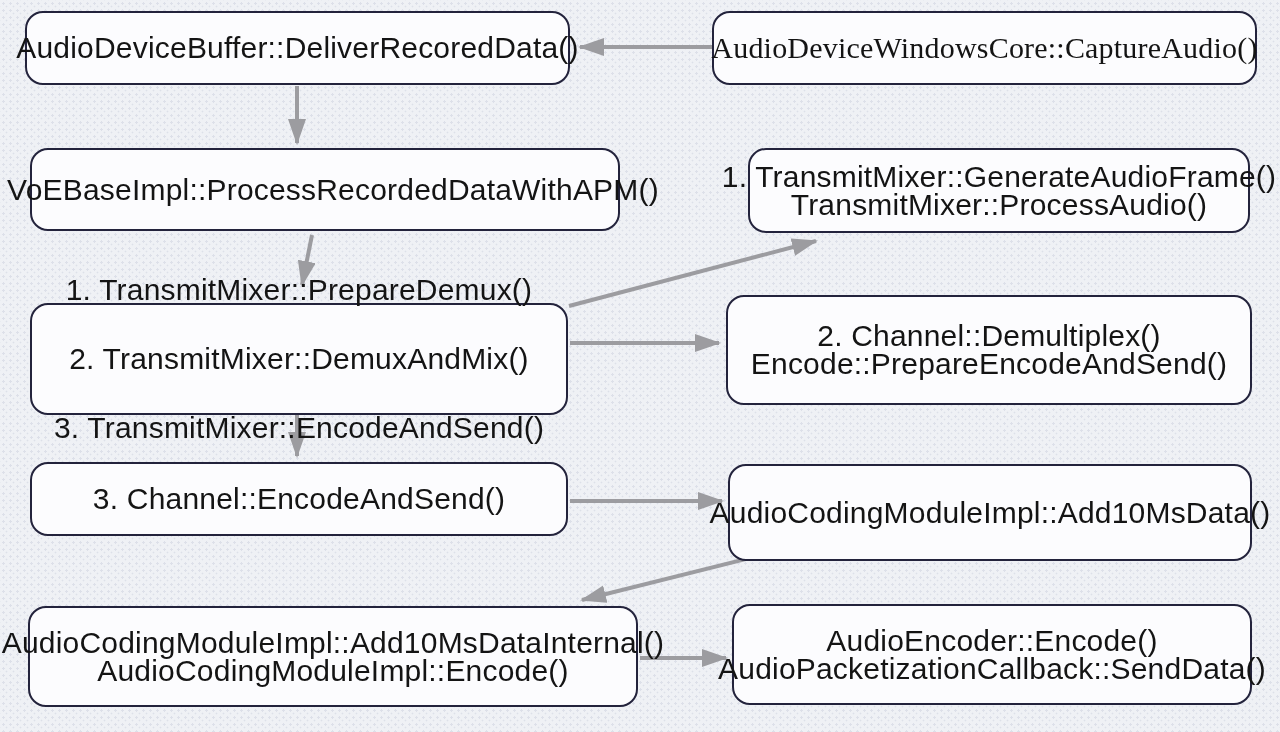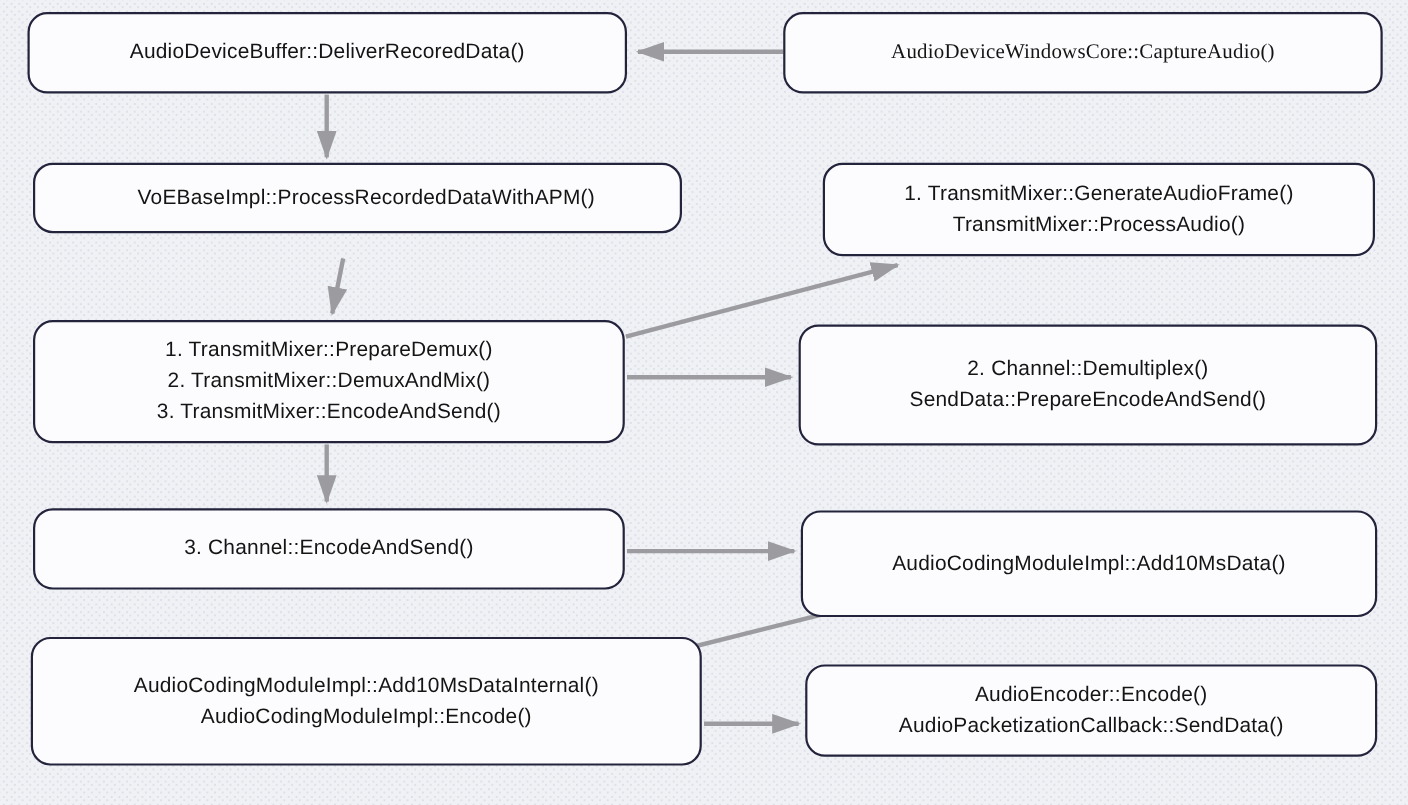--- a/index.html
+++ b/index.html
@@ -23,21 +23,21 @@
     position: absolute;
     box-sizing: border-box;
     background: var(--node-fill, #fcfcfe);
     border: 2.5px solid var(--node-border, #23233c);
     border-radius: 18px;
     display: flex;
     flex-direction: column;
     justify-content: center;
     align-items: center;
     text-align: center;
-    font-size: 19px;
+    font-size: 30px;
     line-height: 28px;
     color: #141414;
     letter-spacing: 0.2px;
   }
   .node .line { white-space: nowrap; }
   #arrows {
     position: absolute;
     left: 0; top: 0;
     width: 1280px;
     height: 732px;
@@ -71,51 +71,51 @@
   </svg>
 
   <div class="node" style="left:25px; top:11px; width:545px; height:74px;">
     <div class="line">AudioDeviceBuffer::DeliverRecoredData()</div>
   </div>
 
   <div class="node" style="left:712px; top:11px; width:545px; height:74px;font-family:Liberation Serif, serif;">
     <div class="line">AudioDeviceWindowsCore::CaptureAudio()</div>
   </div>
 
-  <div class="node" style="left:30px; top:148px; width:590px; height:64px;padding-left:16px;">
+  <div class="node" style="left:30px; top:148px; width:590px; height:83px;padding-left:16px;">
     <div class="line">VoEBaseImpl::ProcessRecordedDataWithAPM()</div>
   </div>
 
   <div class="node" style="left:748px; top:148px; width:502px; height:85px;text-align:center;">
     <div class="line">1. TransmitMixer::GenerateAudioFrame()</div>
     <div class="line">TransmitMixer::ProcessAudio()</div>
   </div>
 
-  <div class="node" style="left:30px; top:291px; width:538px; height:112px;">
+  <div class="node" style="left:30px; top:303px; width:538px; height:112px;gap:41px;">
     <div class="line">1. TransmitMixer::PrepareDemux()</div>
     <div class="line">2. TransmitMixer::DemuxAndMix()</div>
     <div class="line">3. TransmitMixer::EncodeAndSend()</div>
   </div>
 
   <div class="node" style="left:726px; top:295px; width:526px; height:110px;">
     <div class="line">2. Channel::Demultiplex()</div>
-    <div class="line">SendData::PrepareEncodeAndSend()</div>
+    <div class="line">Encode::PrepareEncodeAndSend()</div>
   </div>
 
   <div class="node" style="left:30px; top:462px; width:538px; height:74px;">
     <div class="line">3. Channel::EncodeAndSend()</div>
   </div>
 
   <div class="node" style="left:728px; top:464px; width:524px; height:97px;">
     <div class="line">AudioCodingModuleImpl::Add10MsData()</div>
   </div>
 
-  <div class="node" style="left:28px; top:579px; width:610px; height:117px;">
+  <div class="node" style="left:28px; top:606px; width:610px; height:101px;">
     <div class="line">AudioCodingModuleImpl::Add10MsDataInternal()</div>
     <div class="line">AudioCodingModuleImpl::Encode()</div>
   </div>
 
-  <div class="node" style="left:732px; top:604px; width:520px; height:84px;">
+  <div class="node" style="left:732px; top:604px; width:520px; height:101px;">
     <div class="line">AudioEncoder::Encode()</div>
     <div class="line">AudioPacketizationCallback::SendData()</div>
   </div>
 
 </div>
 
 </body></html>

